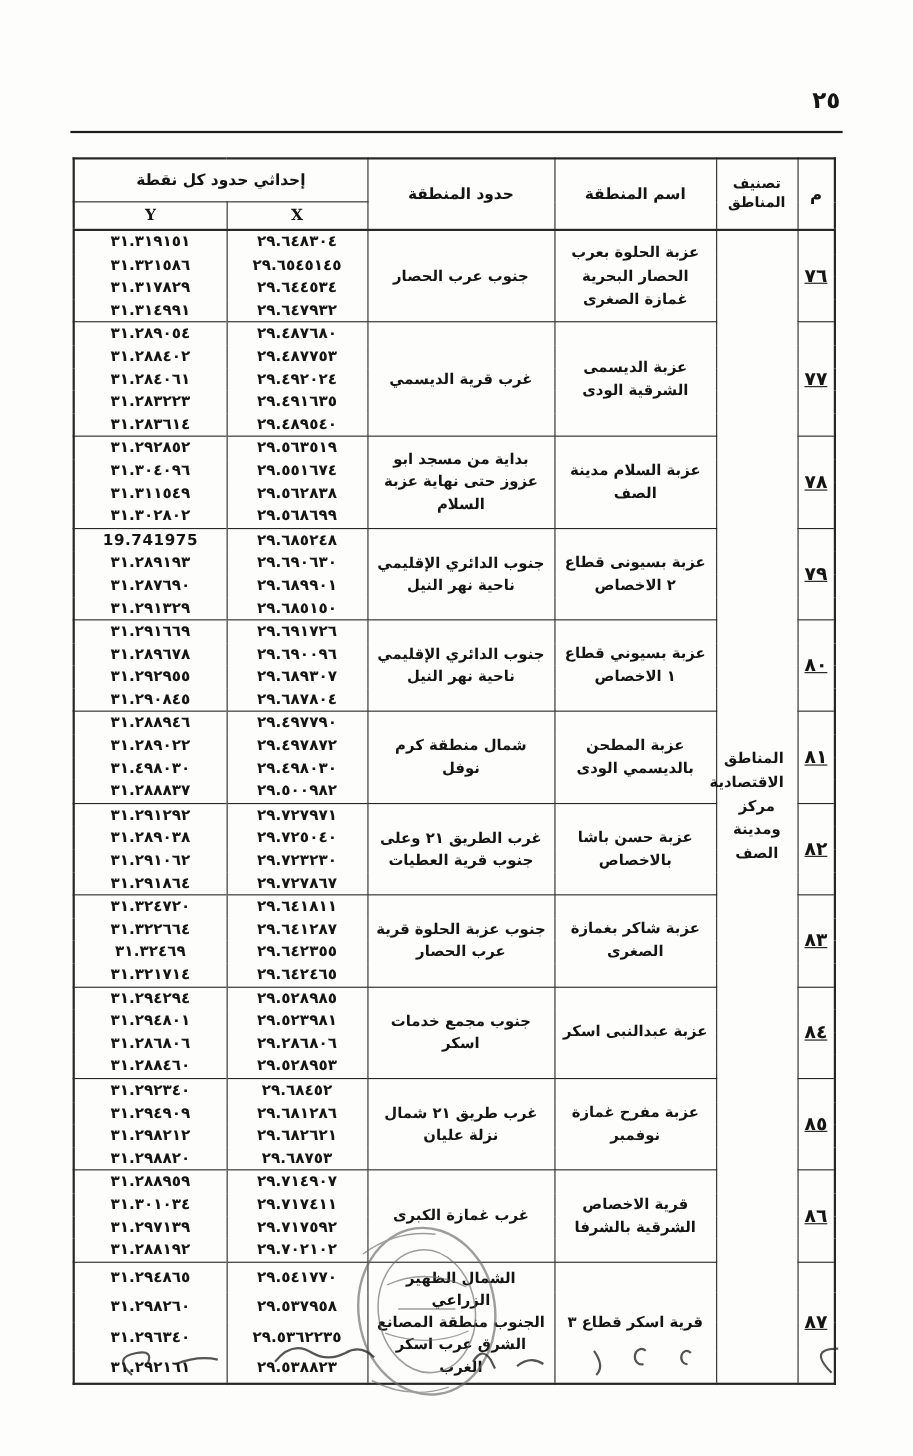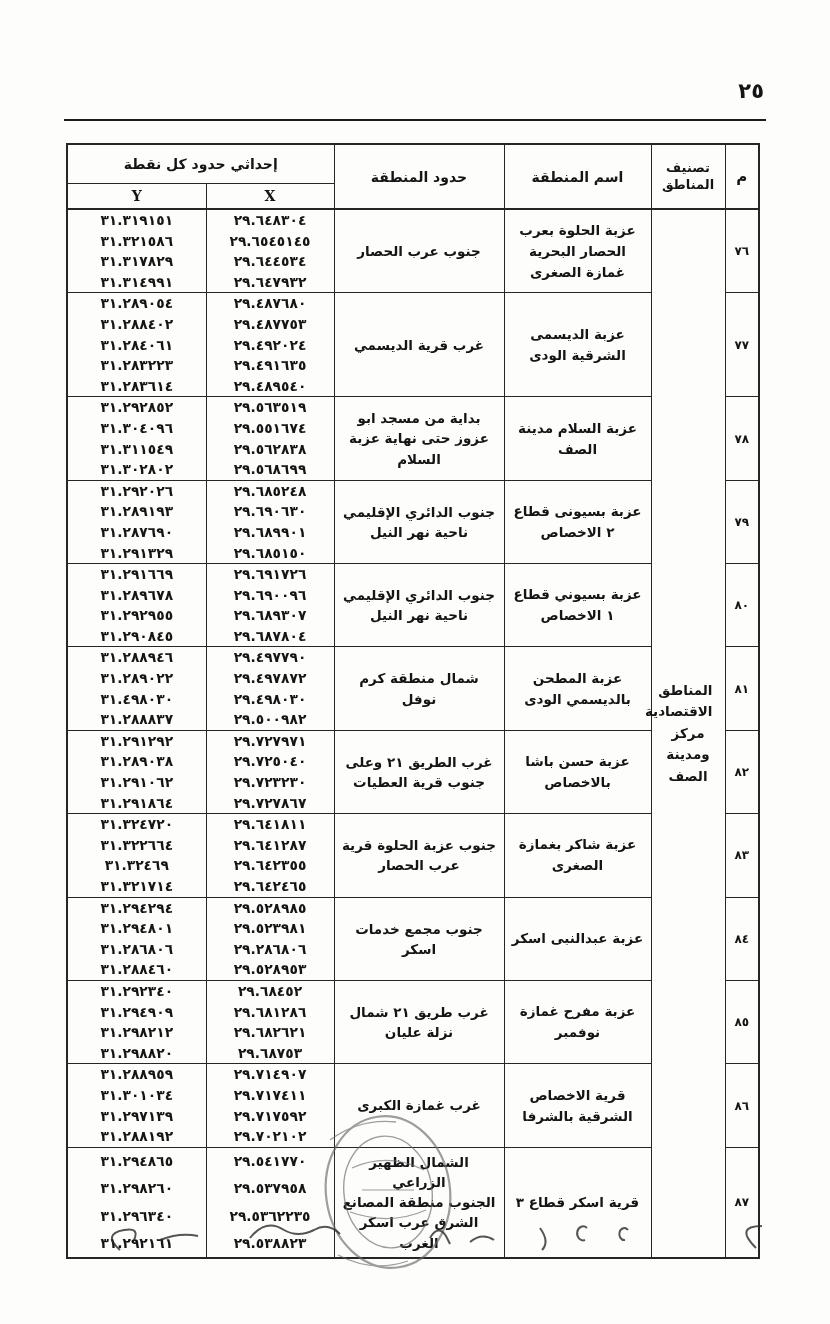--- a/index.html
+++ b/index.html
@@ -48,21 +48,21 @@
   th.h-serial{font-size:15px;}
   th.h-clsf{font-size:13px;line-height:1.25;}
   th.h-name,th.h-borders{font-size:14px;}
   th.h-coords{font-size:14px;height:34px;margin-top:44px;}
   thead{border-bottom:2px solid #262626;}
   tbody td{
     text-align:center;vertical-align:middle;
     font-weight:700;
     padding:0 2px;
   }
-  td.cell-serial{border:1.5px solid #262626;font-size:12px;}
+  td.cell-serial{border:1.5px solid #262626;font-size:17px;text-decoration:underline;}
   td.cell-clsf{border:1.5px solid #262626;font-size:13.5px;line-height:1.6;padding:0 12px;}
   td.cell-name{border:1.5px solid #262626;font-size:13.5px;line-height:1.55;padding:0 6px;}
   td.cell-borders{border:1.5px solid #262626;font-size:13.5px;line-height:1.5;padding:4px 6px;white-space:pre-line;}
   td.cell-x,td.cell-y{
     border-left:1.2px solid #262626;border-right:1.2px solid #262626;
     font-size:13.8px;height:20.6px;line-height:20.6px;
     letter-spacing:.5px;
   }
   tr.region-start td{border-top:1.5px solid #262626;}
   .overlay{position:absolute;left:0;top:0;width:830px;height:1324px;pointer-events:none;}
@@ -160,21 +160,21 @@
         </tr>
         <tr>
           <td class="cell-x">٢٩.٥٦٨٦٩٩</td>
           <td class="cell-y">٣١.٣٠٢٨٠٢</td>
         </tr>
         <tr class="region-start">
           <td class="cell-serial" rowspan="4">٧٩</td>
           <td class="cell-name" rowspan="4">عزبة بسيونى قطاع ٢ الاخصاص</td>
           <td class="cell-borders" rowspan="4">جنوب الدائري الإقليمي ناحية نهر النيل</td>
           <td class="cell-x">٢٩.٦٨٥٢٤٨</td>
-          <td class="cell-y">٣١.٢٩٢٠٢٦</td>
+          <td class="cell-y">19.741975</td>
         </tr>
         <tr>
           <td class="cell-x">٢٩.٦٩٠٦٣٠</td>
           <td class="cell-y">٣١.٢٨٩١٩٣</td>
         </tr>
         <tr>
           <td class="cell-x">٢٩.٦٨٩٩٠١</td>
           <td class="cell-y">٣١.٢٨٧٦٩٠</td>
         </tr>
         <tr>

